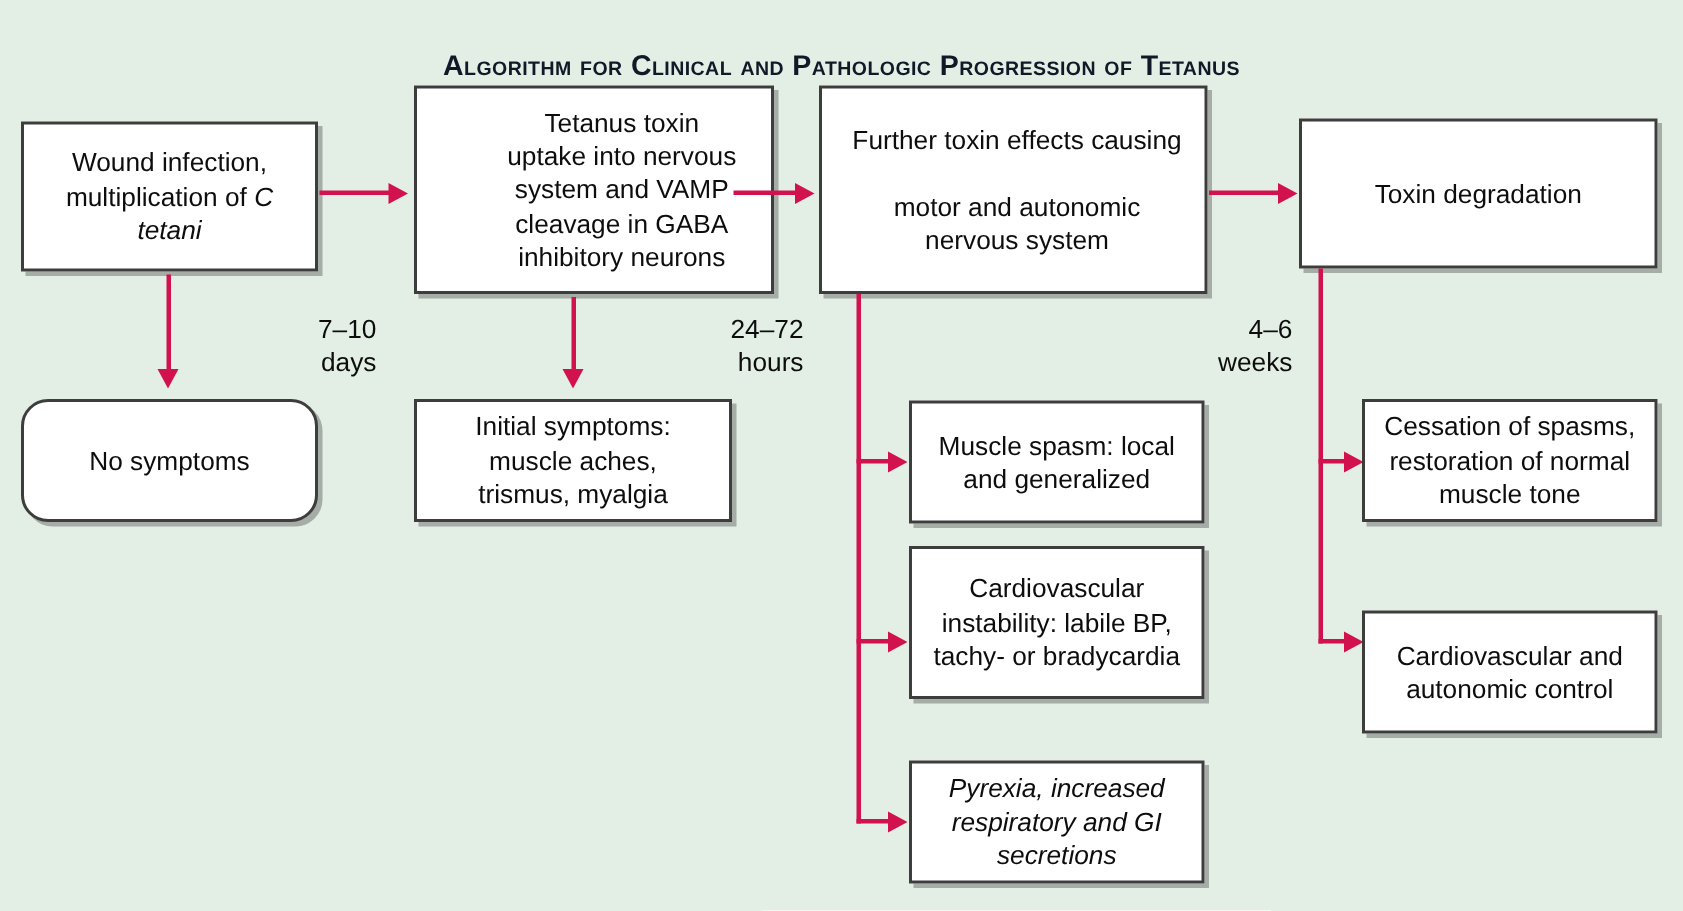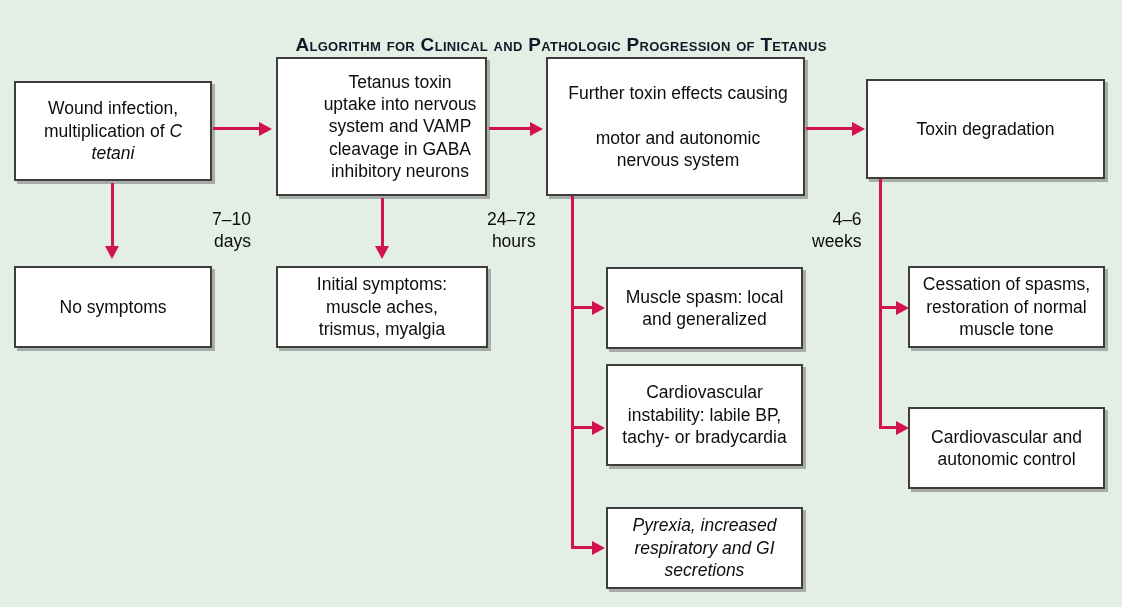--- a/index.html
+++ b/index.html
@@ -92,36 +92,36 @@
   <div id="title">Algorithm for Clinical and Pathologic Progression of Tetanus</div>
 
   <div class="node" style="left:14px; top:81px; width:198px; height:100px;">
     <span class="txt">
       <span>Wound infection,</span><br>
       <span>multiplication of </span><i>C</i><br>
       <i>tetani</i>
     </span>
   </div>
 
-  <div class="node" style="left:14px; top:266px; width:198px; height:82px;">
+  <div class="node" style="left:14px; top:266px; width:198px; height:82px;border-radius:18px;">
     <span class="txt">No symptoms</span>
   </div>
 
   <div class="vline" style="left:111px; top:183px; height:63px;"></div>
   <div class="arrow-d" style="left:105px; top:246px;"></div>
 
   <div class="hline" style="left:213px; top:127px; width:50px;"></div>
   <div class="arrow-r" style="left:259px; top:121.5px;"></div>
 
   <div class="tlabel" style="left:212px; top:209px;">
     <span>7–10</span><br>
     <span>days</span>
   </div>
 
-  <div class="node" style="left:276px; top:57px; width:211px; height:139px;padding-left:44px;">
+  <div class="node" style="left:276px; top:57px; width:240px; height:139px;padding-left:44px;">
     <span class="txt">
       <span>Tetanus toxin</span><br>
       <span>uptake into nervous</span><br>
       <span>system and VAMP</span><br>
       <span>cleavage in GABA</span><br>
       <span>inhibitory neurons</span>
     </span>
   </div>
 
   <div class="node" style="left:276px; top:266px; width:212px; height:82px;">

